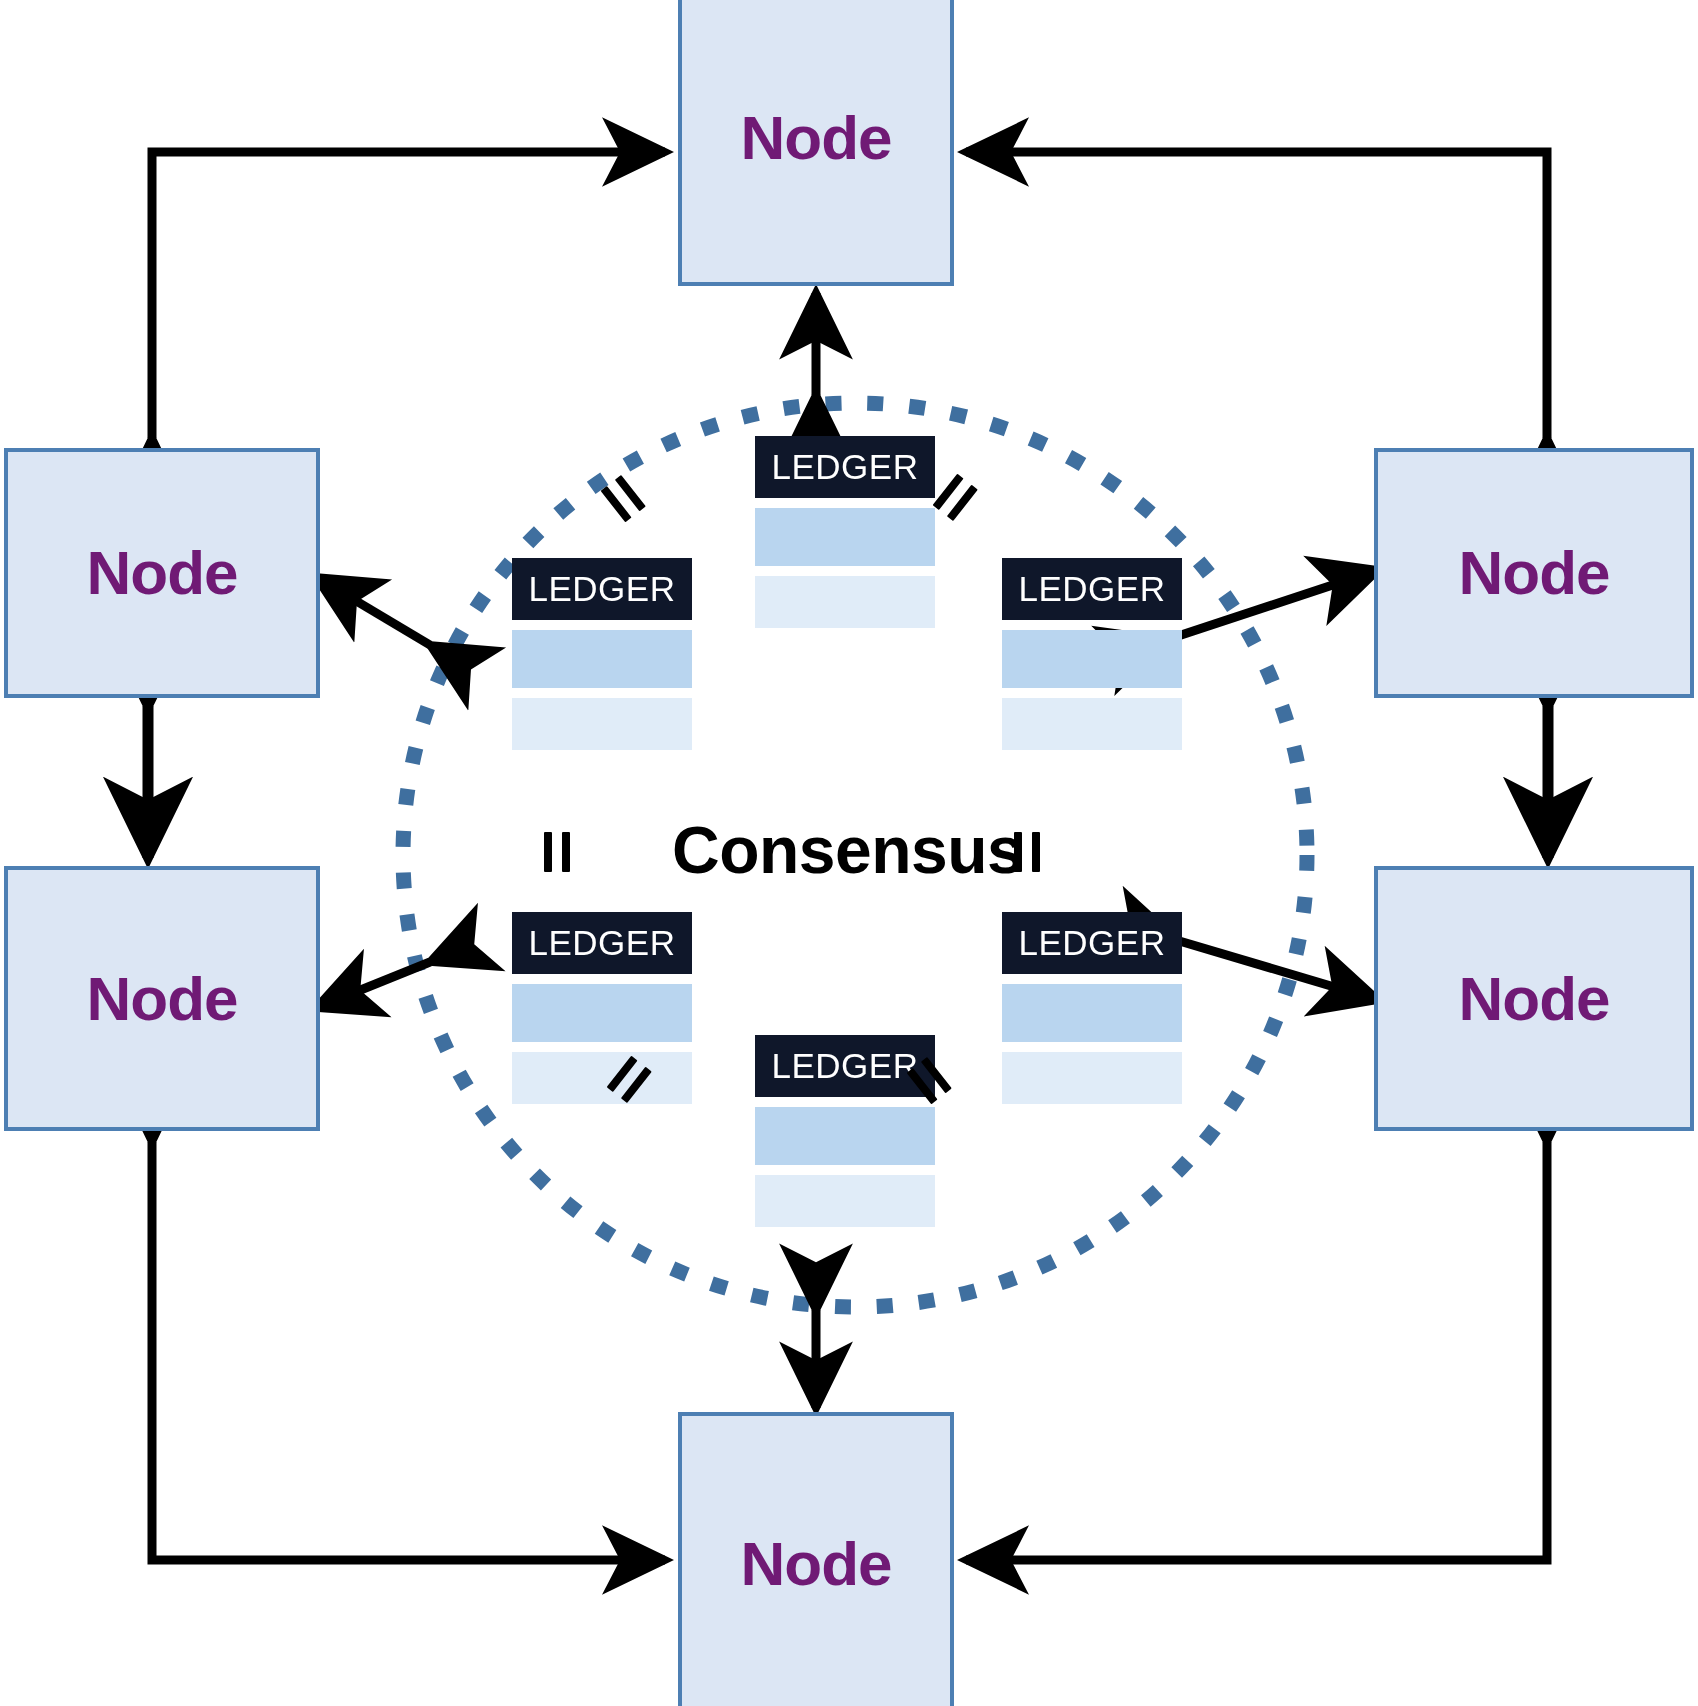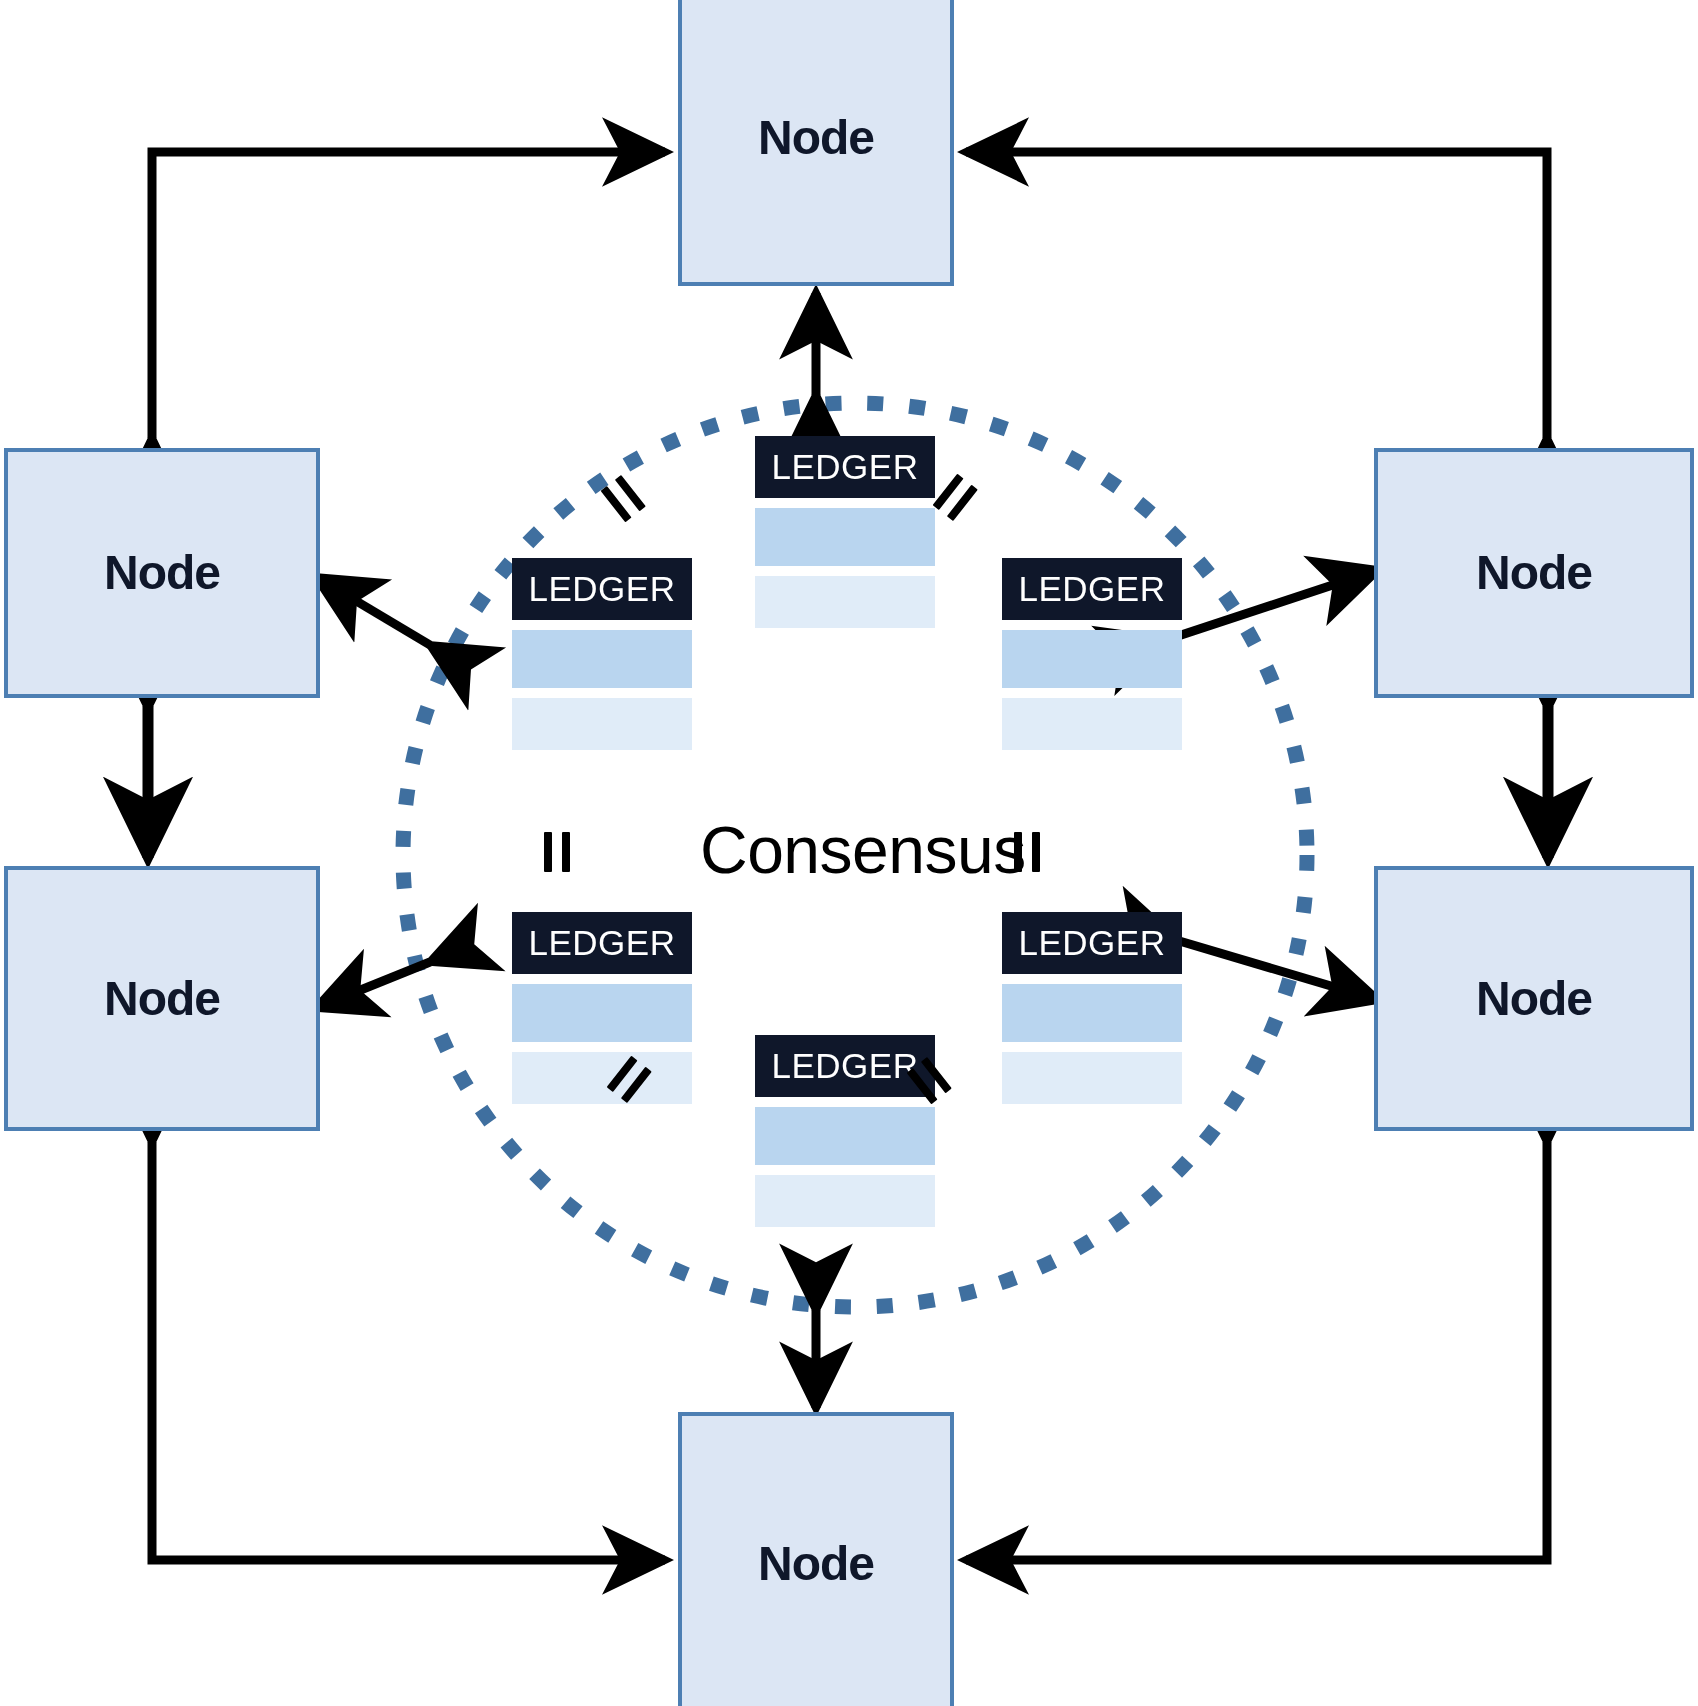--- a/index.html
+++ b/index.html
@@ -4,32 +4,32 @@
 <style>
   html,body{margin:0;padding:0;background:#ffffff;}
   body{width:1698px;height:1706px;overflow:hidden;
        font-family:"Liberation Sans","DejaVu Sans",sans-serif;}
   #stage{position:relative;width:1698px;height:1706px;background:#fff;}
   svg.layer{position:absolute;left:0;top:0;width:1698px;height:1706px;}
 
   .node-box{position:absolute;background:#dce6f4;border:4px solid #4d7fb3;
             box-sizing:border-box;display:flex;align-items:center;
             justify-content:center;}
-  .node-label{font-size:48px;font-weight:700;color:#0f172a;letter-spacing:-1px;
+  .node-label{font-size:62px;font-weight:700;color:#701a75;letter-spacing:-1px;
               line-height:1;}
 
   .ledger{position:absolute;width:180px;}
   .ledger .hdr{height:62px;background:#0f172a;color:#ffffff;font-size:35px;
                display:flex;align-items:center;justify-content:center;
                letter-spacing:0.5px;font-weight:400;}
   .ledger .bar1{height:58px;background:#b9d5ef;margin-top:10px;}
   .ledger .bar2{height:52px;background:#e0ecf8;margin-top:10px;}
 
-  .consensus{position:absolute;font-size:66px;font-weight:400;color:#000;
-             white-space:nowrap;letter-spacing:-0.5px;margin-left:28px;}
+  .consensus{position:absolute;font-size:66px;font-weight:700;color:#000;
+             white-space:nowrap;letter-spacing:-0.5px;}
 
   .eqmark{position:absolute;width:40px;height:40px;}
   .eqmark span{position:absolute;width:8px;height:40px;background:#000;
                border-radius:1px;}
 </style>
 </head>
 <body>
 
 <div id="stage">
 

